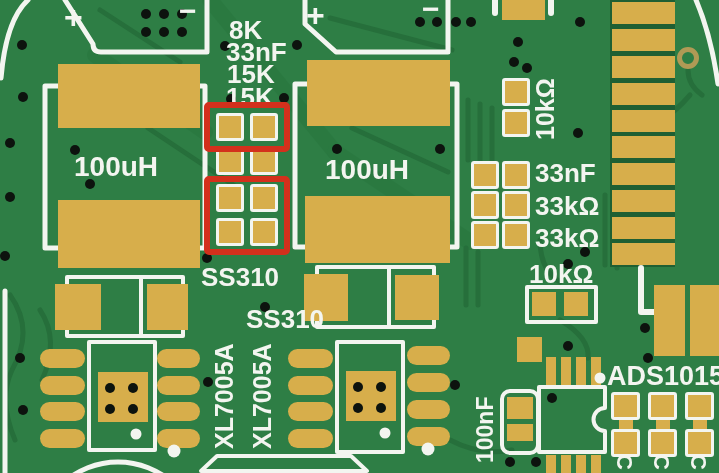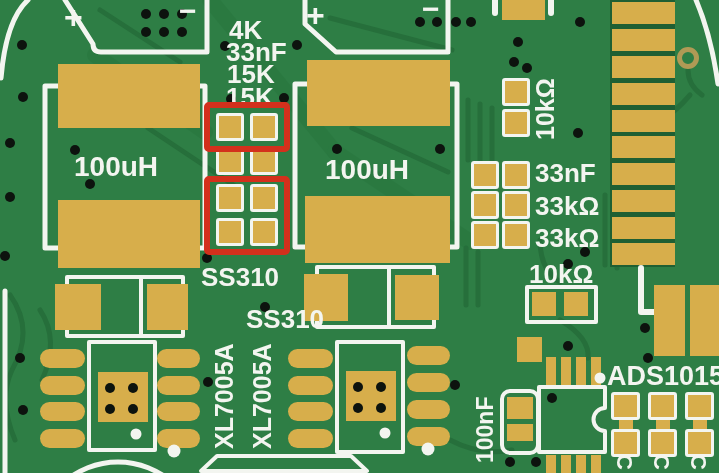--- a/index.html
+++ b/index.html
@@ -249,21 +249,21 @@
   <div class="wdot" style="left:174px;top:451px;width:13px;height:13px;"></div>
   <div class="wdot" style="left:385px;top:433px;width:11px;height:11px;"></div>
   <div class="wdot" style="left:428px;top:449px;width:13px;height:13px;"></div>
   <div class="wdot" style="left:600px;top:378px;width:11px;height:11px;"></div>
 
   <div class="silk" style="left:64px;top:1px;font-size:32px;">+</div>
   <div class="silk" style="left:179px;top:-4px;font-size:30px;">−</div>
   <div class="silk" style="left:306px;top:-1px;font-size:32px;">+</div>
   <div class="silk" style="left:422px;top:-6px;font-size:30px;">−</div>
 
-  <div class="silk" style="left:229px;top:17px;font-size:26px;">4K</div>
+  <div class="silk" style="left:229px;top:17px;font-size:26px;">8K</div>
   <div class="silk" style="left:226px;top:39px;font-size:26px;">33nF</div>
   <div class="silk" style="left:227px;top:61px;font-size:26px;">15K</div>
   <div class="silk" style="left:226px;top:84px;font-size:26px;">15K</div>
 
   <div class="silk" style="left:74px;top:153px;font-size:28px;">100uH</div>
   <div class="silk" style="left:325px;top:156px;font-size:28px;">100uH</div>
 
   <div class="silk rot" style="left:533px;top:140px;font-size:25px;">10kΩ</div>
   <div class="silk" style="left:535px;top:160px;font-size:26px;">33nF</div>
   <div class="silk" style="left:535px;top:193px;font-size:26px;">33kΩ</div>

